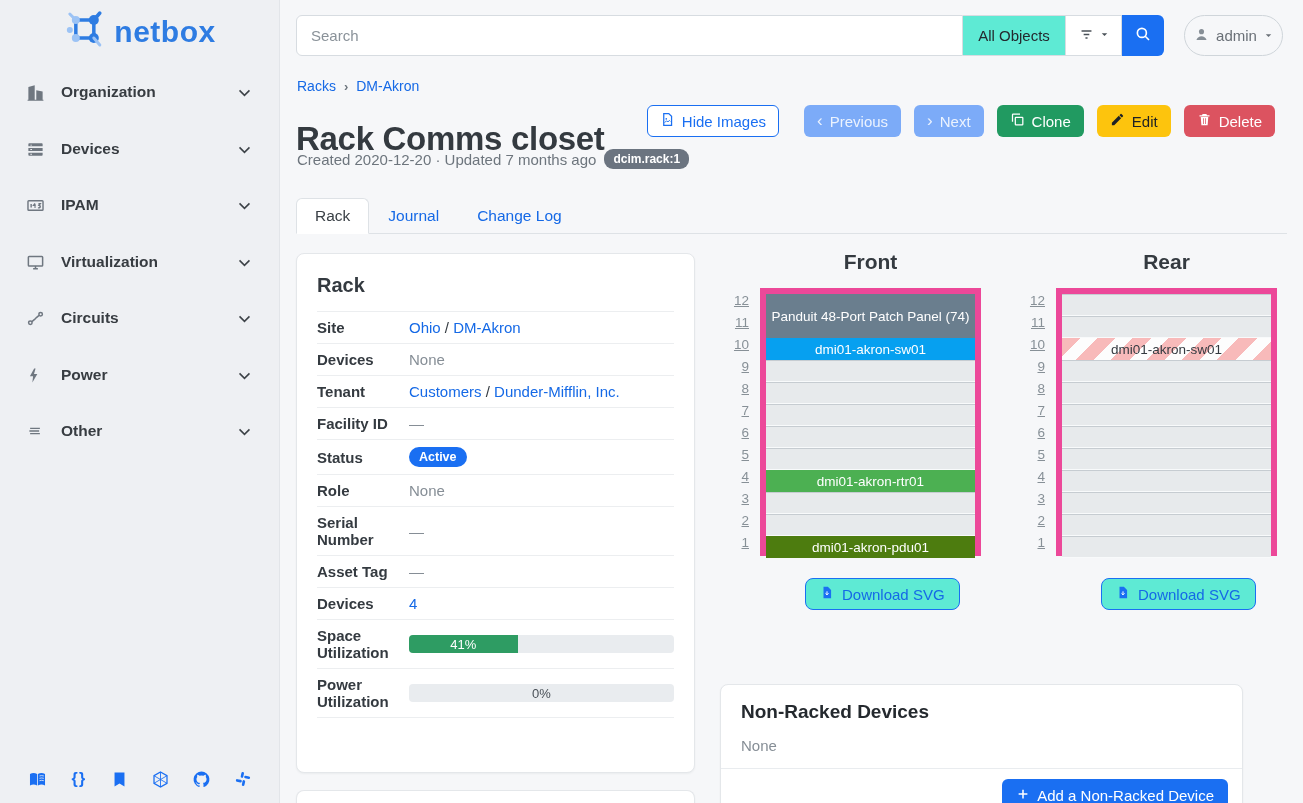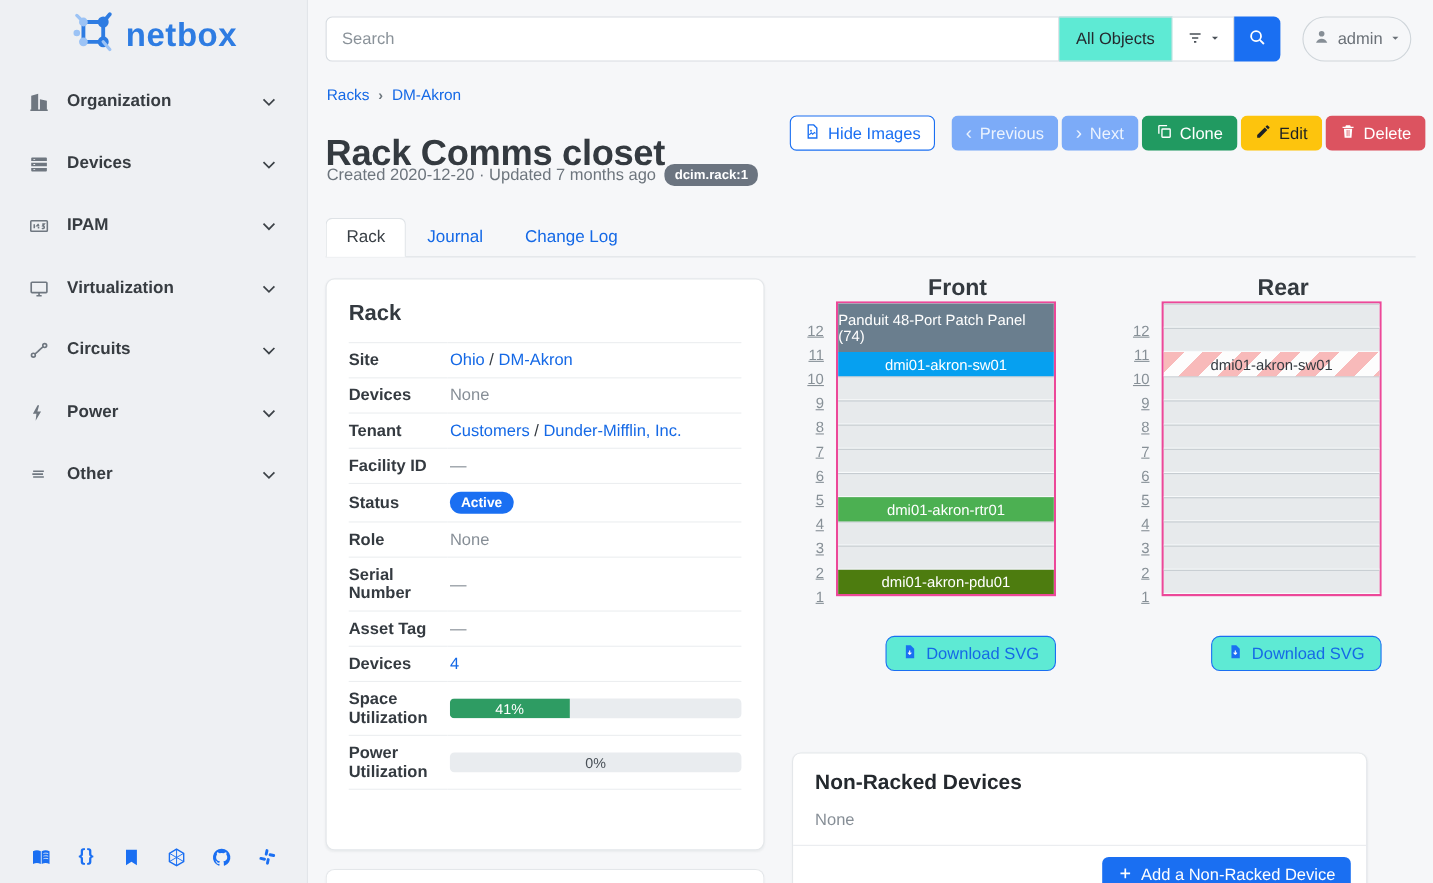--- a/index.html
+++ b/index.html
@@ -29,21 +29,21 @@
   .user-menu{position:absolute;left:1184px;top:15px;width:99px;height:41px;border:1px solid #cfd5da;border-radius:21px;display:flex;align-items:center;justify-content:center;gap:6px;color:#6a7077;font-size:15px;cursor:pointer;background:transparent;}
 
   
   .breadcrumb{position:absolute;left:297px;top:78px;font-size:14px;display:flex;align-items:flex-end;gap:8px;}
   .breadcrumb a{color:#1569e6;text-decoration:none;cursor:pointer;}
   .crumb-sep{color:#6c757d;font-size:13px;font-weight:700;}
   .page-title{position:absolute;left:296px;top:98px;font-size:33px;font-weight:700;color:#343a40;letter-spacing:-.3px;}
   .page-meta{position:absolute;left:297px;top:149px;font-size:15px;color:#6d757d;display:flex;align-items:center;gap:8px;}
   .obj-badge{background:#6b7480;color:#fff;font-size:12px;font-weight:700;padding:3px 9px;border-radius:9px;}
 
-  .actions{position:absolute;top:105px;right:7px;display:flex;gap:3px;height:32px;padding-left:36px;}
+  .actions{position:absolute;top:105px;right:28px;display:flex;gap:13px;height:32px;padding-left:36px;}
   .btn{height:32px;padding:0 12px;border-radius:6px;font-size:15px;display:inline-flex;align-items:center;gap:7px;border:1px solid transparent;cursor:pointer;font-family:inherit;white-space:nowrap;}
   .btn-outline{background:#fff;border-color:#1a6ff2;color:#1a6ff2;margin-right:12px;}
   .btn-soft{background:#7cabf8;color:rgba(255,255,255,.85);}
   .btn-success{background:#219a61;color:#fff;}
   .btn-warning{background:#fdc40d;color:#1d2125;}
   .btn-danger{background:#dc5360;color:#fff;}
   .chev-txt{font-size:17px;line-height:1;margin-top:-2px;}
 
   
   .tabs{position:absolute;left:296px;top:198px;width:991px;display:flex;border-bottom:1px solid #dee2e6;}
@@ -64,21 +64,21 @@
   .muted{color:#868e96;}
   .badge-status{background:#1a6ff2;color:#fff;font-size:12.5px;font-weight:700;padding:3px 10px;border-radius:10px;display:inline-block;}
   .progress{position:relative;height:18px;background:#e9ecef;border-radius:4px;overflow:hidden;font-size:13px;width:265px;}
   .progress .fill{position:absolute;left:0;top:0;bottom:0;display:flex;align-items:center;justify-content:center;color:#fff;}
   .progress .track-label{position:absolute;inset:0;display:flex;align-items:center;justify-content:center;color:#495057;}
 
   
   .elev-title{position:absolute;top:250px;width:221px;text-align:center;font-size:21px;font-weight:700;color:#343a40;}
   .unit-col{position:absolute;top:290px;width:28px;text-align:right;color:#879097;font-size:13.5px;}
   .unit-col div{height:22px;line-height:22px;text-decoration:underline;}
-  .rack-box{position:absolute;top:274px;width:200px;height:268px;border:2px solid #ec4899;background:#fff;}
+  .rack-box{position:absolute;top:288px;width:221px;height:268px;border:6px solid #ec4899;background:#fff;}
   .unit{height:22px;background:#e7eaec;border-top:1px solid #c6ccd1;border-bottom:1px solid #f8fafb;cursor:pointer;}
   .device{position:absolute;left:0;right:0;display:flex;align-items:center;justify-content:center;font-size:13.5px;cursor:pointer;}
   .dl-btn{position:absolute;top:578px;height:32px;background:#5eead4;border:1px solid #1a6ff2;color:#1569e6;border-radius:8px;display:inline-flex;align-items:center;gap:8px;padding:0 14px;font-size:15px;cursor:pointer;font-family:inherit;}
 
   
   .nonracked-card{position:absolute;left:720px;top:684px;width:523px;height:143px;padding:0;}
   .nr-body{padding:16px 20px 14px;}
   .nr-body h2{margin:0 0 14px;font-size:19px;font-weight:700;color:#24292e;}
   .nr-none{font-size:15px;color:#868e96;}
   .nr-footer{border-top:1px solid #e9ecef;padding:10px 14px;display:flex;justify-content:flex-end;}

